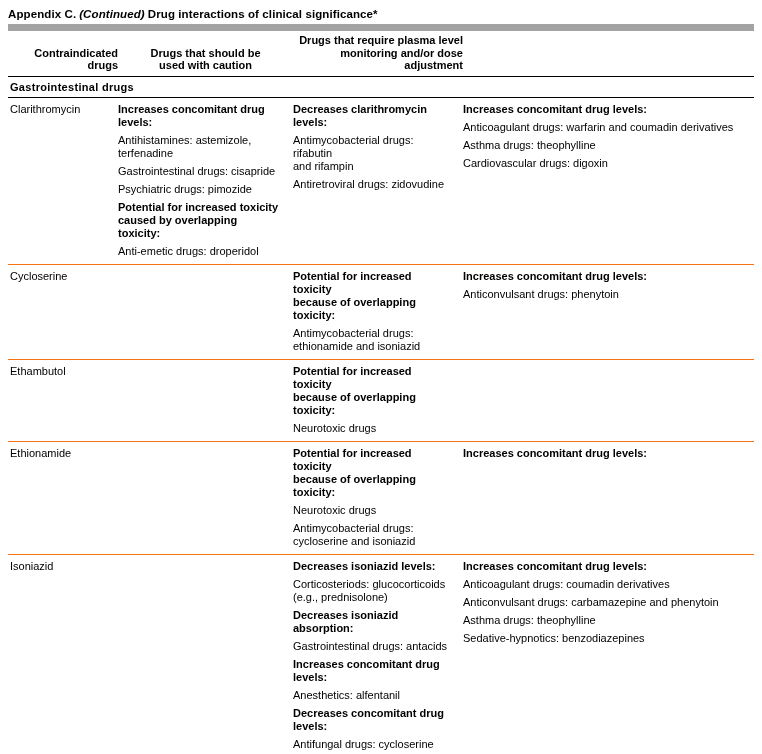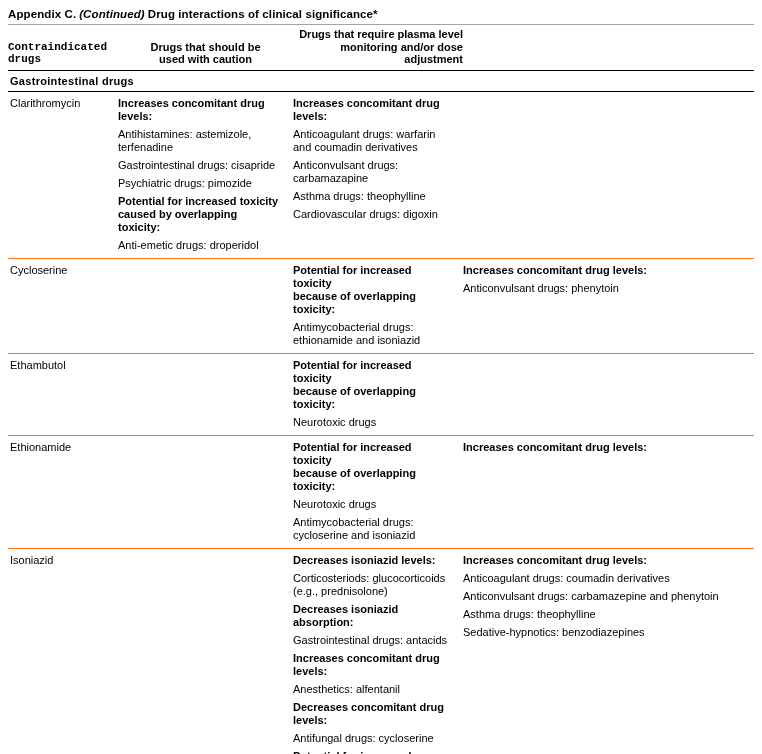--- a/index.html
+++ b/index.html
@@ -13,39 +13,39 @@
     width: 762px;
     min-height: 754px;
     box-sizing: border-box;
     padding: 6px 8px 12px 8px;
     background: #ffffff;
   }
   .title {
     font-size: 11.5px;
     font-weight: bold;
     padding: 2px 0 4px 0;
-    border-bottom: 1px solid #a3a3a3;
+    border-bottom: 7px solid #a3a3a3;
     letter-spacing: 0.1px;
   }
   .title .it { font-style: italic; }
   .title span { margin-right: 3px; }
   .grid {
     display: grid;
     grid-template-columns: 110px 175px 170px 1fr;
   }
   .header-row {
     align-items: end;
     padding: 3px 0 4px 0;
     border-bottom: 1px solid #000;
     font-size: 11px;
     font-weight: bold;
   }
   .hc { white-space: pre-line; line-height: 12.5px; }
   .hc.c0 { text-align: left; }
-  .hc.c1 { text-align: left; font-family: Liberation Mono, monospace; }
+  .hc.c1 { text-align: right; }
   .hc.c2 { text-align: center; }
   .hc.c3 { text-align: right; }
   .section-row {
     font-size: 11px;
     font-weight: bold;
     padding: 4px 0 4px 2px;
     border-bottom: 1px solid #000;
     letter-spacing: 0.3px;
   }
   .row {
@@ -96,23 +96,28 @@
 levels:</p>
           <p>Antihistamines: astemizole,
 terfenadine</p>
           <p>Gastrointestinal drugs: cisapride</p>
           <p>Psychiatric drugs: pimozide</p>
           <p class="b">Potential for increased toxicity
 caused by overlapping toxicity:</p>
           <p>Anti-emetic drugs: droperidol</p>
         </div>
         <div class="cell">
+          <p class="b">Decreases clarithromycin levels:</p>
+          <p>Antimycobacterial drugs: rifabutin
+and rifampin</p>
+          <p>Antiretroviral drugs: zidovudine</p>
+        </div>
+        <div class="cell">
           <p class="b">Increases concomitant drug levels:</p>
           <p>Anticoagulant drugs: warfarin and coumadin derivatives</p>
-          <p>Anticonvulsant drugs: carbamazapine</p>
           <p>Asthma drugs: theophylline</p>
           <p>Cardiovascular drugs: digoxin</p>
         </div>
       </div>
       <div class="grid row">
         <div class="cell">
           <div class="drug">Cycloserine</div>
         </div>
         <div class="cell"></div>
         <div class="cell">

